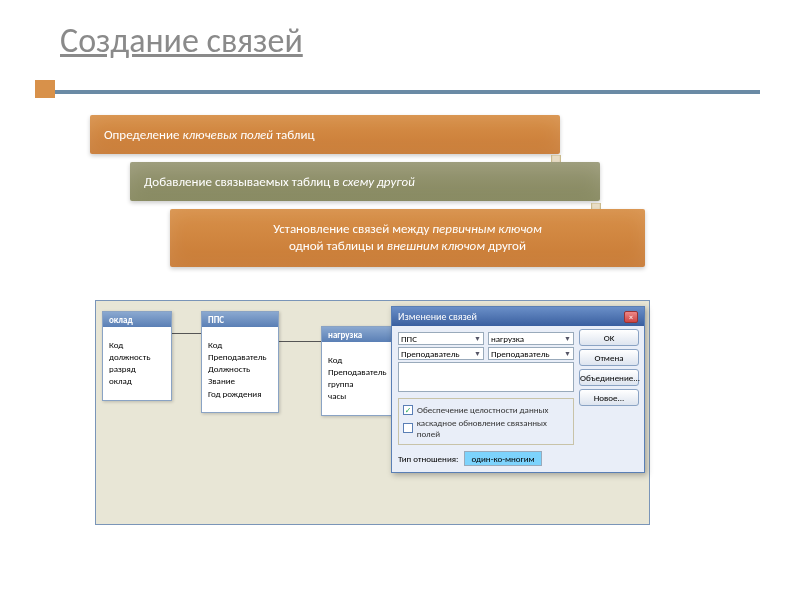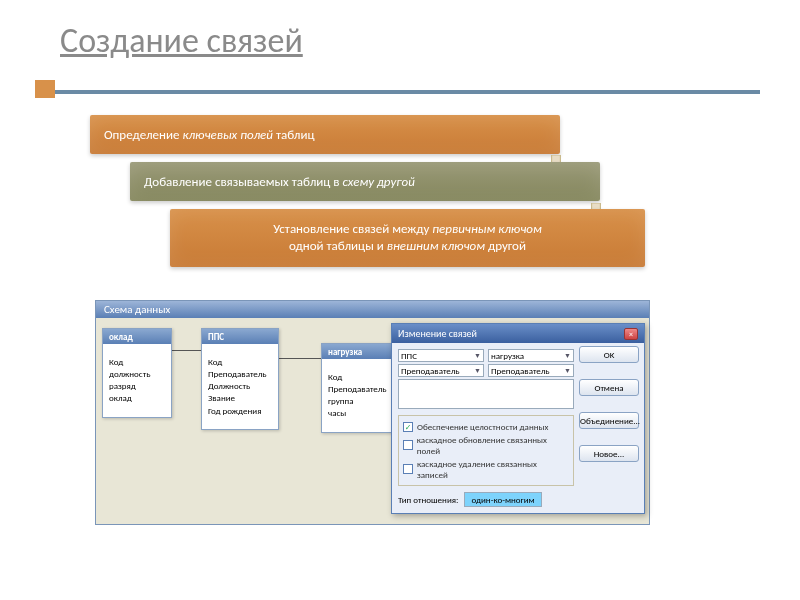--- a/index.html
+++ b/index.html
@@ -37,21 +37,21 @@
   .dlg-title { background: linear-gradient(to bottom, #6a8fc8, #3a5f9f); color: #fff; padding: 3px 6px; font-size: 10px; display:flex; justify-content:space-between; align-items:center; }
   .dlg-close { width: 14px; height: 12px; background: linear-gradient(to bottom,#e88,#c44); border:1px solid #933; border-radius:2px; display:flex; align-items:center; justify-content:center; color:#fff; font-size:8px; line-height:1;}
   .dlg-body { padding: 6px; }
   .dlg-row { display: flex; gap: 4px; margin-bottom: 2px; }
   .dlg-label { flex: 1; color: #333; }
   .combo { flex: 1; background: #fff; border: 1px solid #9ab; padding: 0 2px; display:flex; justify-content:space-between; align-items:center; }
   .combo .caret { font-size: 7px; color: #556; }
   .grid-blank { height: 30px; background:#fff; border:1px solid #9ab; margin: 2px 0 6px 0; }
   .chk-row { display:flex; align-items:center; gap:4px; color:#333; margin: 2px 0; }
   .chk { width:10px; height:10px; border:1px solid #5a7fb5; background:#fff; display:inline-flex; align-items:center; justify-content:center; font-size:8px; color:#2a5; }
-  .btn-col { position:absolute; right:5px; top:22px; width:60px; display:flex; flex-direction:column; gap:16px;}
+  .btn-col { position:absolute; right:5px; top:22px; width:60px; display:flex; flex-direction:column; gap:3px;}
   .btn { background: linear-gradient(to bottom,#fff,#dde4ef); border:1px solid #8aa3c4; border-radius:3px; font-size:9px; text-align:center; padding: 2px 0;}
   .rel-type { margin-top:6px; display:flex; gap:6px; align-items:center; }
   .rel-val { border:1px solid #9ab; background:#7dd3fc; padding: 1px 6px; }
 
   .checks-box { border:1px solid #c8c3a8; padding: 3px 4px; margin-top:4px; margin-right:64px;}
 </style>
 </head>
 <body>
 
 <div class="slide">
@@ -71,21 +71,20 @@
     <div class="step step2"><span>Добавление связываемых таблиц в <em>схему другой</em></span></div>
     <div class="arrow-down" style="left:585px; top:88px;">
       <svg viewBox="0 0 20 20" width="22" height="22">
           <path d="M6 0 h8 v10 h5 L10 20 L1 10 h5 z" fill="#e8ddc6" stroke="#c8b88a"></path>
         </svg>
     </div>
     <div class="step step3"><span>Установление связей между <em>первичным ключом</em><br>одной таблицы и <em>внешним ключом</em> другой</span></div>
   </div>
 
   <div class="screenshot">
-    <div class="schema-title">Схема данных</div>
     <div class="schema-canvas">
       <div class="rel-line" style="left:64px; top:32px; width:41px;"></div>
       <div class="rel-line" style="left:183px; top:40px; width:42px;"></div>
 
       <div class="tbl tbl1">
         <div class="tbl-head">оклад</div>
         <div class="tbl-body">
           <div>Код</div>
           <div>должность</div>
           <div>разряд</div>
@@ -142,24 +141,20 @@
 
           <div class="checks-box">
             <div class="chk-row">
                 <span class="chk">✓</span>
                 <span>Обеспечение целостности данных</span>
               </div>
             <div class="chk-row">
                 <span class="chk"></span>
                 <span>каскадное обновление связанных полей</span>
               </div>
-            <div class="chk-row">
-                <span class="chk"></span>
-                <span>каскадное удаление связанных записей</span>
-              </div>
           </div>
 
           <div class="rel-type">
             <span>Тип отношения:</span>
             <span class="rel-val">один-ко-многим</span>
           </div>
 
           <div class="btn-col">
             <div class="btn">OK</div>
             <div class="btn">Отмена</div>

